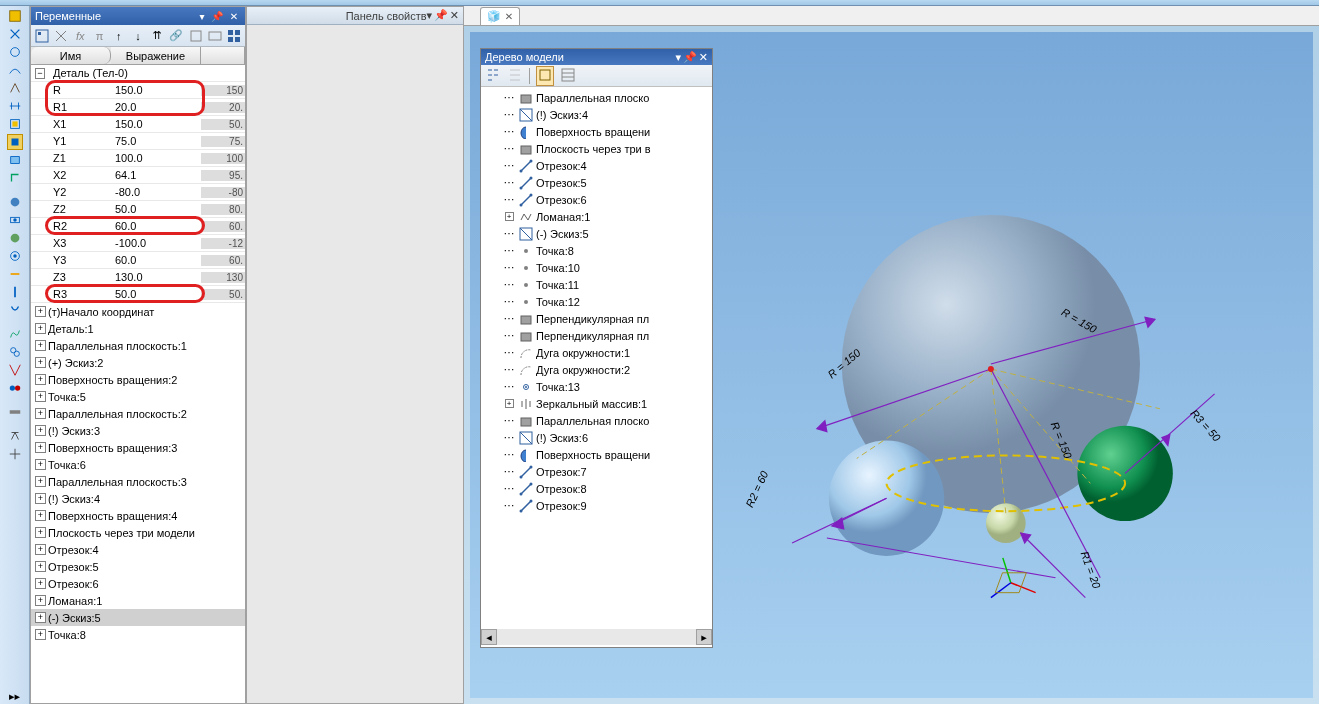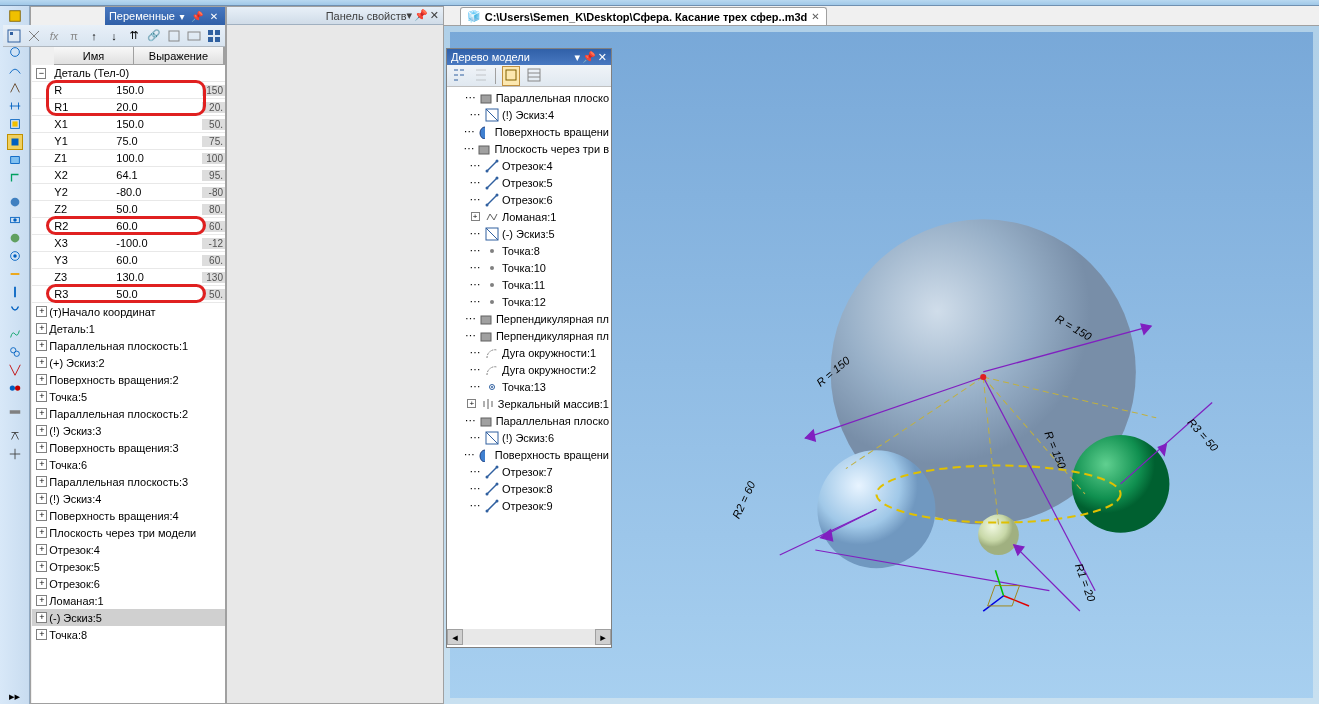--- a/index.html
+++ b/index.html
@@ -12,27 +12,27 @@
 .left-toolbar { width: 30px; background: linear-gradient(90deg, #d8e8f8, #c8dcf0); border-right: 1px solid #90a8c0; display: flex; flex-direction: column; padding-top: 2px; gap: 2px; align-items: center; }
 .tb-btn { width: 16px; height: 16px; display: flex; align-items: center; justify-content: center; cursor: pointer; }
 .tb-btn svg { width: 14px; height: 14px; }
 
 .panel { background: #f0f0f0; border: 1px solid #a0a0a0; display: flex; flex-direction: column; }
 .panel-header { height: 18px; background: linear-gradient(#4878c0, #3060a8); color: #fff; display: flex; align-items: center; padding: 0 4px; font-size: 11px; justify-content: space-between; }
 .panel-header .title { }
 .panel-header .controls { display: flex; gap: 2px; }
 .panel-header .ctrl { width: 14px; height: 14px; display: flex; align-items: center; justify-content: center; cursor: pointer; font-size: 10px; }
 
-.vars-panel { width: 196px; height: 100%; align-items: flex-end; }
+.vars-panel { width: 216px; height: 100%; }
 .vars-toolbar { height: 22px; background: linear-gradient(#e8f0f8, #d8e4f0); border-bottom: 1px solid #b0b8c0; display: flex; align-items: center; padding: 0 2px; gap: 2px; }
 .vars-toolbar .tbtn { width: 18px; height: 18px; display: flex; align-items: center; justify-content: center; cursor: pointer; }
 
 .vars-table-header { height: 18px; display: flex; background: #e8e8e8; border-bottom: 1px solid #a0a0a0; }
 .vth { border-right: 1px solid #a0a0a0; display: flex; align-items: center; justify-content: center; background: linear-gradient(#f8f8f8, #e0e0e0); font-size: 11px; }
-.vth.name { width: 80px; }
+.vth.name { width: 80px; border-radius: 7px; }
 .vth.expr { width: 90px; }
 .vth.val { flex: 1; }
 
 .vars-body { flex: 1; overflow-y: auto; background: #fff; position: relative; }
 .vars-body::-webkit-scrollbar { width: 16px; }
 .vars-body::-webkit-scrollbar-track { background: #e8e8e8; }
 .vars-body::-webkit-scrollbar-thumb { background: #c0c0c0; border: 1px solid #a0a0a0; }
 
 .var-row { height: 17px; display: flex; align-items: center; border-bottom: 1px solid #e8e8e8; }
 .var-cell { padding: 0 4px; overflow: hidden; white-space: nowrap; }
@@ -52,21 +52,21 @@
 
 .center-area { flex: 1; display: flex; flex-direction: column; position: relative; background: #e8e8e8; }
 
 .doc-tab-bar { height: 20px; background: #f0f0f0; border-bottom: 1px solid #a0a0a0; display: flex; align-items: end; padding-left: 8px; }
 .doc-tab { height: 18px; background: #fff; border: 1px solid #a0a0a0; border-bottom: none; border-radius: 3px 3px 0 0; padding: 0 6px; display: flex; align-items: center; gap: 4px; }
 .doc-tab .close { cursor: pointer; font-size: 10px; color: #606060; }
 
 .viewport-container { flex: 1; position: relative; background: linear-gradient(#78a8d8, #a8d0f0); overflow: hidden; }
 .viewport-border { position: absolute; inset: 0; border: 6px solid; border-image: linear-gradient(#b0d0e8, #c8e0f0) 1; pointer-events: none; }
 
-.model-tree-panel { position: absolute; left: 2px; top: 22px; width: 166px; height: 600px; background: #fff; border: 1px solid #808080; z-index: 10; }
+.model-tree-panel { position: absolute; left: 16px; top: 22px; width: 233px; height: 600px; background: #fff; border: 1px solid #808080; z-index: 10; }
 .model-tree-header { height: 16px; background: linear-gradient(#3060a8, #4878c0); color: #fff; display: flex; align-items: center; padding: 0 4px; justify-content: space-between; font-size: 11px; }
 .model-tree-toolbar { height: 22px; background: linear-gradient(#f0f4f8, #e0e8f0); display: flex; align-items: center; padding: 0 4px; gap: 6px; border-bottom: 1px solid #c0c0c0; }
 .model-tree-body { height: calc(100% - 56px); overflow-y: auto; padding: 2px; }
 .model-tree-body::-webkit-scrollbar { width: 16px; }
 .model-tree-body::-webkit-scrollbar-track { background: #e8e8e8; }
 .model-tree-body::-webkit-scrollbar-thumb { background: #c0c0c0; border: 1px solid #a0a0a0; }
 .model-tree-hscroll { height: 16px; background: #e8e8e8; display: flex; }
 .model-tree-hscroll .arrow { width: 16px; background: #d0d0d0; border: 1px solid #a0a0a0; display: flex; align-items: center; justify-content: center; }
 .model-tree-hscroll .track { flex: 1; }
 
@@ -453,21 +453,20 @@
       </div>
     </div>
     <div class="props-body"></div>
   </div>
 
   <div class="center-area">
     <div class="doc-tab-bar">
       <div style="width:8px"></div>
       <div class="doc-tab">
         <span>🧊</span>
-        <span style="font-weight:bold">C:\Users\Semen_K\Desktop\Сфера. Касание трех сфер..m3d</span>
         <span class="close">✕</span>
       </div>
     </div>
     <div class="viewport-container">
 
       <div class="model-tree-panel">
         <div class="model-tree-header">
           <span>Дерево модели</span>
           <div style="display:flex;gap:2px;">
             <span style="cursor:pointer">▾</span>

